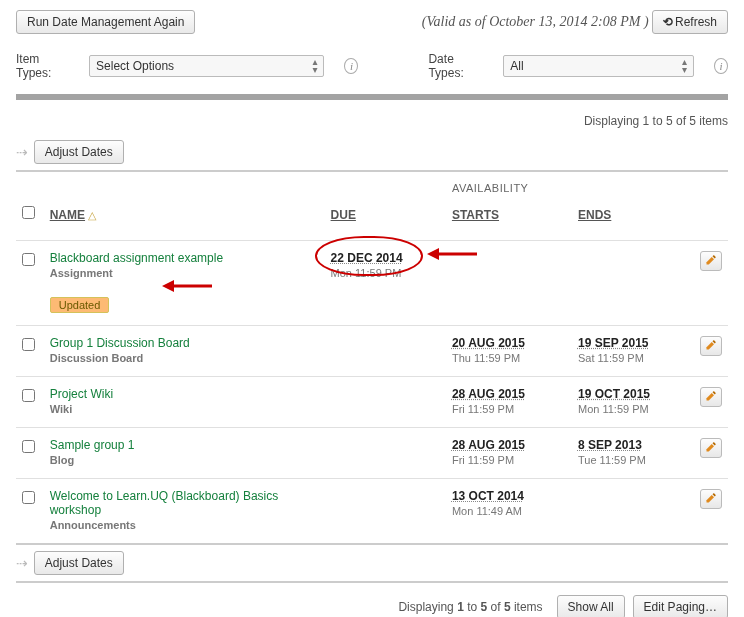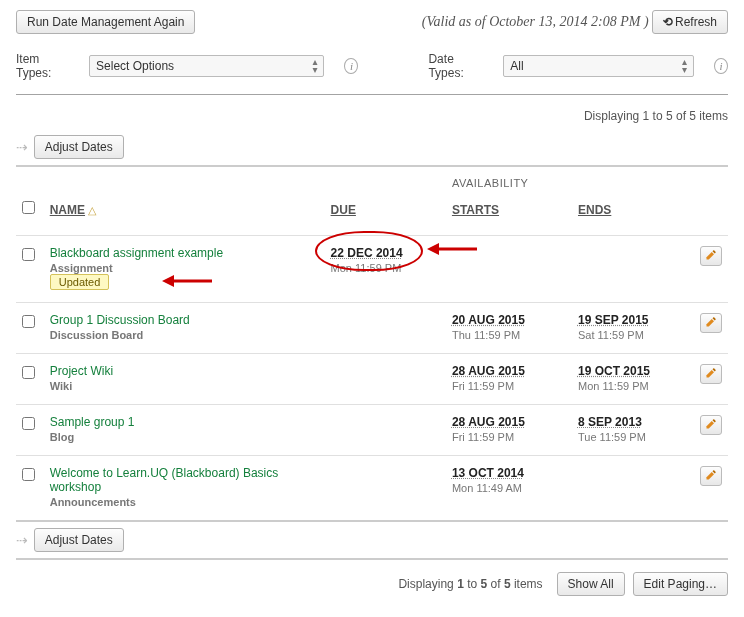--- a/index.html
+++ b/index.html
@@ -1,21 +1,21 @@
 <!DOCTYPE html>
 <html><head>
 <meta charset="utf-8">
 <style>
 * { box-sizing: border-box; margin: 0; padding: 0; }
 body { font-family: Arial, Helvetica, sans-serif; font-size: 12px; color: #333; background: #fff; padding: 10px 16px; width: 744px; }
 .topbar { display: flex; justify-content: space-between; align-items: center; padding-bottom: 8px; }
 .btn { background: linear-gradient(#fdfdfd,#e9e9e9); border: 1px solid #b0b0b0; border-radius: 3px; padding: 4px 10px; font-size: 12px; cursor: pointer; color: #333; }
 .valid-text { font-style: italic; color: #555; font-family: Georgia, serif; font-size: 14px; }
 .refresh-icon { display: inline-block; transform: scaleX(-1); margin-right: 2px; font-weight: bold; }
-.filters { display: flex; align-items: center; gap: 20px; padding: 10px 0 14px 0; border-bottom: 1px solid #a3a3a3; }
+.filters { display: flex; align-items: center; gap: 20px; padding: 10px 0 14px 0; border-bottom: 6px solid #a3a3a3; }
 .filters .lbl { color: #444; }
 .sel { border: 1px solid #bbb; background: #f7f7f7; padding: 3px 6px; border-radius: 2px; height: 22px; display: inline-flex; align-items: center; justify-content: space-between; cursor: pointer; }
 .sel .arrows { color: #777; font-size: 10px; line-height: 8px; }
 .info-icon { display: inline-flex; width: 16px; height: 16px; border-radius: 50%; border: 1px solid #aaa; align-items: center; justify-content: center; font-style: italic; font-family: Georgia, serif; color: #888; font-size: 11px; }
 .count-row { text-align: right; color: #555; padding: 14px 0 8px; }
 .adjust-row { display: flex; align-items: center; gap: 6px; border-bottom: 2px solid #ccc; padding: 4px 0 6px; }
 .adjust-row.bottom { border-top: 2px solid #ccc; border-bottom: 2px solid #ccc; padding: 6px 0; margin-top: 0; }
 .dash-arrow { color: #bbb; font-size: 14px; }
 table { width: 100%; border-collapse: collapse; }
 th { text-align: left; font-weight: normal; color: #555; padding: 10px 6px 18px; vertical-align: bottom; }
@@ -25,21 +25,21 @@
 tbody tr { border-top: 1px solid #e0e0e0; }
 td { padding: 10px 6px 12px; vertical-align: top; }
 .chk { margin-top: 2px; }
 .item-name { color: #15803d; }
 .item-type { color: #777; font-size: 11px; margin-top: 2px; font-weight: bold; }
 .date-main { color: #222; text-decoration: underline dotted #888; font-weight: bold; }
 .date-sub { color: #777; font-size: 11px; margin-top: 2px; }
 .edit-btn { width: 22px; height: 20px; border: 1px solid #bbb; border-radius: 3px; background: linear-gradient(#fdfdfd,#e7e7e7); display: inline-flex; align-items: center; justify-content: center; cursor: pointer; }
 .edit-btn svg { width: 12px; height: 12px; }
 .sort-arrow { color: #caa94a; font-size: 11px; margin-left: 3px; }
-.updated-badge { display: inline-block; background: #fef9c3; border: 1px solid #d4c25a; color: #6b5a00; font-size: 11px; padding: 1px 8px; border-radius: 2px; margin-top: 0; position: relative; }
+.updated-badge { display: inline-block; background: #fdba74; border: 1px solid #d4c25a; color: #6b5a00; font-size: 11px; padding: 1px 8px; border-radius: 2px; margin-top: 18px; position: relative; }
 .circle-annot { position: absolute; border: 2px solid #c00; border-radius: 50%/55%; pointer-events: none; }
 .arrow-annot { position: absolute; pointer-events: none; }
 .row-rel { position: relative; }
 .footer-row { display: flex; justify-content: flex-end; align-items: center; gap: 8px; padding: 12px 0 4px; }
 .footer-text { color: #555; margin-right: 6px; }
 .col-name { width: 300px; }
 .col-due { width: 130px; }
 .col-start { width: 130px; }
 .col-end { width: 130px; }
 </style>

